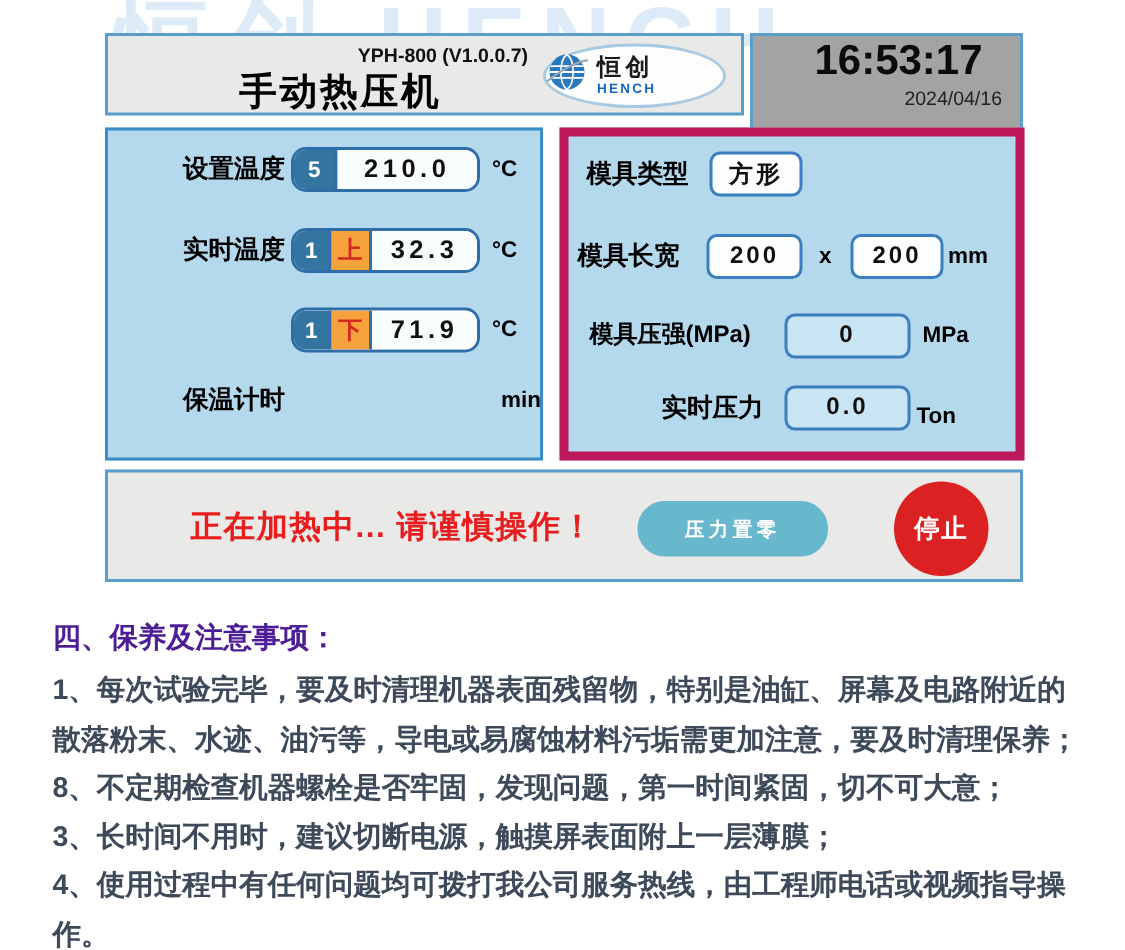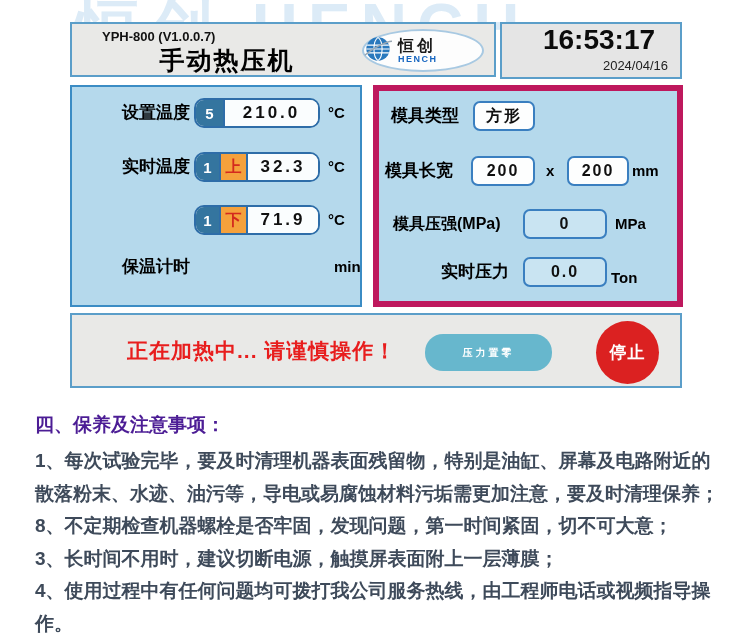--- a/index.html
+++ b/index.html
@@ -10,33 +10,33 @@
   
   .watermark { position:absolute; left:76px; top:-16px; z-index:0;
                font-size:64px; font-weight:bold; letter-spacing:10px;
                color:#dcebf7; white-space:nowrap; }
 
   .panel-box { position:absolute; z-index:1; }
 
   
   .hdr { left:70px; top:22px; width:426px; height:55px;
          background:#e9e9e7; border:2px solid #5b9ec9; }
-  .hdr-model { position:absolute; left:30px; top:5px; width:250px; text-align:left;
+  .hdr-model { position:absolute; left:30px; top:5px; width:250px; text-align:right;
                font-size:13px; font-weight:bold; color:#111; }
   .hdr-title { position:absolute; left:30px; top:20px; width:250px; text-align:center;
                font-size:25px; font-weight:bold; color:#000; letter-spacing:2px; }
   .logo { position:absolute; right:10px; top:5px; width:122px; height:43px;
           background:#fdfdfd; border:2px solid #a8c9e2; border-radius:50%;
           display:flex; align-items:center; justify-content:flex-start; gap:6px; }
   .logo-cn { font-size:16px; font-weight:bold; color:#1a1a1a; letter-spacing:3px; line-height:17px; }
   .logo-en { font-size:9px; font-weight:bold; color:#1565c0; letter-spacing:1.5px; }
 
   
-  .clock { left:500px; top:22px; width:182px; height:57px;
-           background:#e5e5e5; border:2px solid #5b9ec9; }
+  .clock { left:500px; top:22px; width:182px; height:68px;
+           background:#a3a3a3; border:2px solid #5b9ec9; }
   .clock-time { position:absolute; left:0; top:0; width:100%; text-align:center;
                 transform:translateX(8px); font-size:28px; font-weight:bold; color:#0b0b0b; }
   .clock-date { position:absolute; right:12px; top:34px; font-size:13px; color:#222; }
 
   
   .lpanel { left:70px; top:85px; width:292px; height:222px;
             background:#b5d9ec; border:2px solid #3b8cc4; }
   .rpanel { left:373px; top:85px; width:310px; height:222px;
             background:#b5d9ec; border:6px solid #be185d; }
 
@@ -62,21 +62,21 @@
            letter-spacing:2px; display:flex; align-items:center; justify-content:center; }
   .field.lite { background:#c9e4f2; }
 
   
   .sbar { left:70px; top:313px; width:612px; height:75px;
           background:#e9e9e7; border:2px solid #5b9ec9; }
   .warn { position:absolute; left:55px; top:22px; font-size:21px; font-weight:bold;
           color:#e81d1d; letter-spacing:1px; white-space:nowrap; }
   .zero-btn { position:absolute; left:353px; top:19px; width:127px; height:37px;
               background:#67b7cd; border:none; border-radius:18px; color:#fff;
-              font-size:10px; font-weight:bold; letter-spacing:3px; cursor:pointer;
+              font-size:13px; font-weight:bold; letter-spacing:3px; cursor:pointer;
               font-family:"Liberation Sans", sans-serif; }
   .stop-btn { position:absolute; left:524px; top:6px; width:63px; height:63px;
               background:#db2121; border:none; border-radius:50%; color:#fff;
               font-size:17px; font-weight:bold; letter-spacing:1px; cursor:pointer;
               font-family:"Liberation Sans", sans-serif; }
 
   
   .notes { position:absolute; left:35px; top:412px; width:694px; z-index:1; }
   .notes-title { font-size:19px; font-weight:bold; color:#4c1d95; margin-bottom:7px; }
   .note-item { font-size:19px; font-weight:600; color:#3e4a5a; line-height:32.5px; }

